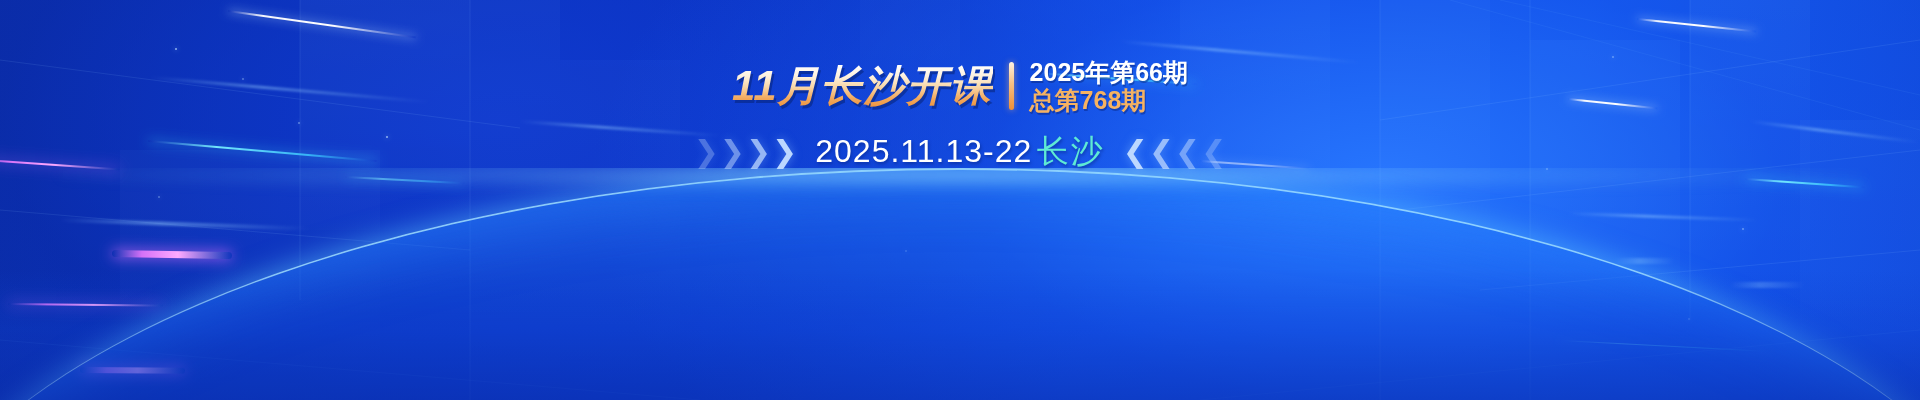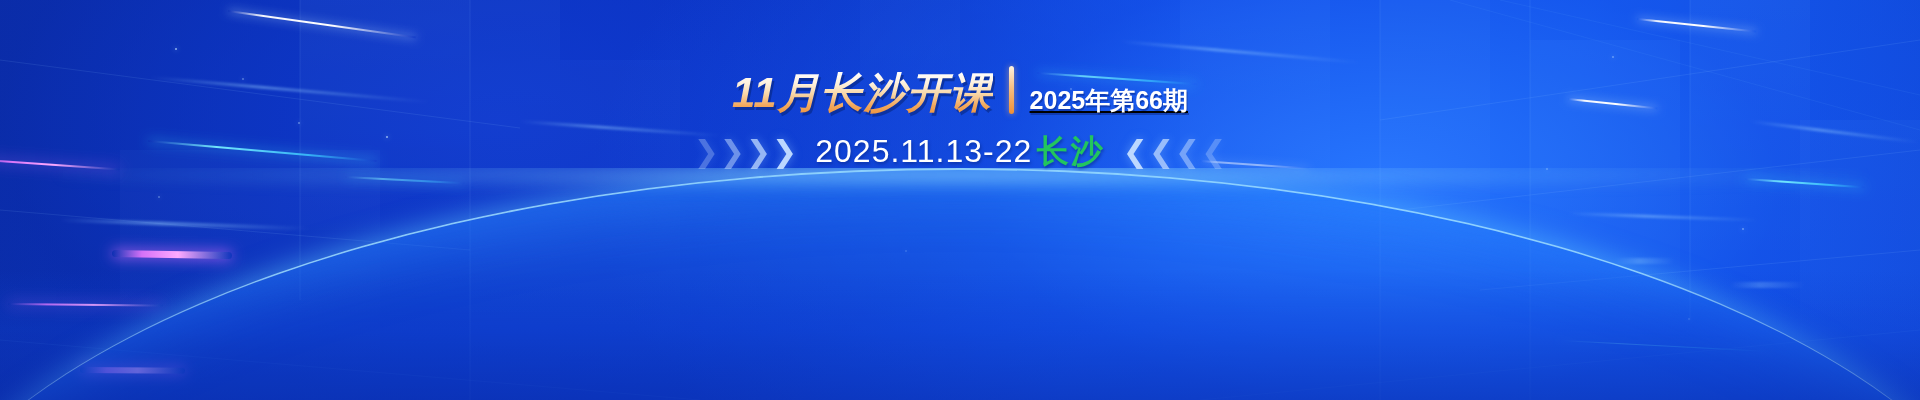--- a/index.html
+++ b/index.html
@@ -161,21 +161,21 @@
     height: 400px;
     display: flex;
     flex-direction: column;
     align-items: center;
     z-index: 20;
   }
 
   
   .kicker-row {
     display: flex;
-    align-items: flex-end;
+    align-items: center;
     gap: 16px;
     margin-top: 58px;
     height: 56px;
   }
   .kicker {
     font-size: 42px;
     font-weight: 700;
     font-style: italic;
     letter-spacing: 1px;
     line-height: 1;
@@ -198,21 +198,20 @@
     border-radius: 3px;
     background: linear-gradient(180deg, #fff3e0 0%, #f7c083 45%, #ef8f34 100%);
     box-shadow: 0 0 6px rgba(255,190,120,0.6);
   }
   .issue {
     display: flex;
     flex-direction: column;
     justify-content: center;
     line-height: 1.12;
     white-space: nowrap;
-    text-decoration: underline;
   }
   .issue-year {
     font-size: 25px;
     font-weight: 700;
     color: #ffffff;
     text-shadow: 1px 2px 0 rgba(6,34,120,0.45);
   }
   .issue-total {
     font-size: 25px;
     font-weight: 700;
@@ -275,22 +274,22 @@
 
   .date-text {
     font-size: 32px;
     font-weight: 400;
     color: #ffffff;
     letter-spacing: 1px;
     text-shadow: 1px 2px 3px rgba(6,34,120,0.5);
   }
   .date-city {
     font-size: 32px;
-    font-weight: 700;
-    color: #22c55e;
+    font-weight: 400;
+    color: #5eead4;
     letter-spacing: 2px;
     text-shadow: 1px 2px 3px rgba(6,34,120,0.5);
   }
 </style>
 </head>
 <body>
 
 <div class="banner">
 
   <div class="bg-base"></div>
@@ -378,20 +377,21 @@
 
   <div class="content">
 
     <div class="kicker-row">
       <div class="kicker">11月长沙开课</div>
 
       <div class="divider-bar"></div>
 
       <div class="issue">
         <div class="issue-year">2025年第66期</div>
+        <div class="issue-total">总第768期</div>
       </div>
     </div>
 
 
     <div class="dateline">
       <div class="chev-group left">
         <span class="chev">❯</span>
         <span class="chev">❯</span>
         <span class="chev">❯</span>
         <span class="chev">❯</span>

